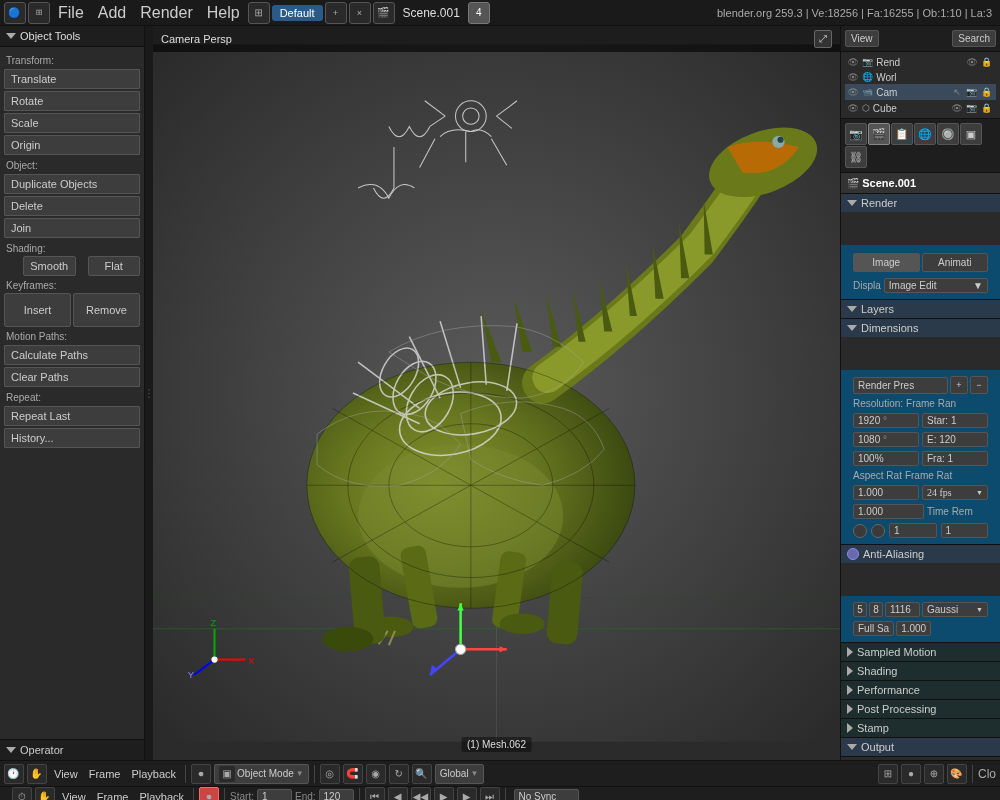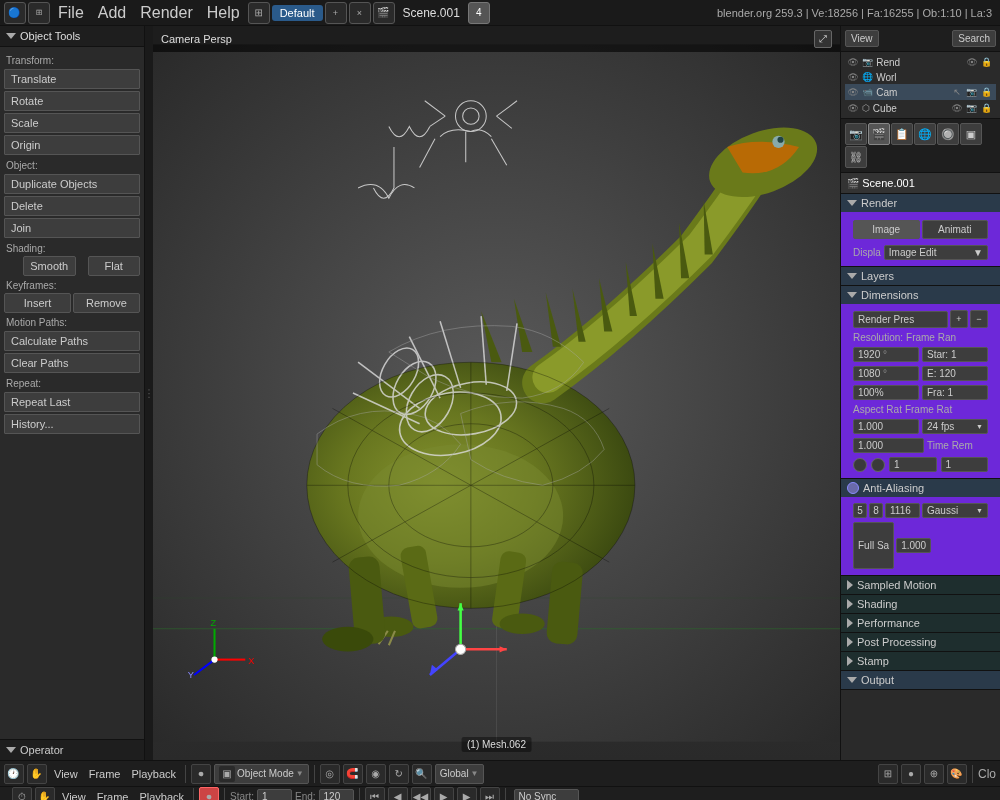--- a/index.html
+++ b/index.html
@@ -18,21 +18,21 @@
 
     
     #left-panel { width: 145px; background: #2a2a2a; border-right: 1px solid #111; display: flex; flex-direction: column; }
     #left-header { background: #1e1e1e; padding: 4px 6px; border-bottom: 1px solid #111; display: flex; align-items: center; gap: 4px; }
     #left-tools { flex: 1; padding: 4px; overflow-y: auto; }
     .section-label { color: #aaa; font-size: 10px; padding: 4px 2px 2px 2px; }
     .tool-btn { background: #3d3d3d; border: 1px solid #555; color: #ccc; padding: 3px 6px; margin: 1px 0; width: 100%; text-align: left; cursor: pointer; font-size: 11px; border-radius: 1px; }
     .shading-row { display: flex; gap: 12px; padding-left: 19px; }
     .shading-btn { flex: 1; background: #3d3d3d; border: 1px solid #555; color: #ccc; padding: 3px 4px; cursor: pointer; font-size: 11px; border-radius: 2px; text-align: center; }
     .keyframe-row { display: flex; gap: 2px; }
-    .kf-btn { flex: 1; background: #3d3d3d; border: 1px solid #555; color: #ccc; padding: 3px 4px; cursor: pointer; font-size: 11px; border-radius: 2px; text-align: center; }
+    .kf-btn { flex: 1; background: #3d3d3d; border: 1px solid #555; color: #ccc; padding: 10px 4px; cursor: pointer; font-size: 11px; border-radius: 2px; text-align: center; }
     .operator-header { background: #1e1e1e; padding: 4px 6px; border-top: 1px solid #111; display: flex; align-items: center; gap: 4px; color: #ccc; }
     .triangle { display: inline-block; width: 0; height: 0; }
     .tri-down { border-left: 5px solid transparent; border-right: 5px solid transparent; border-top: 6px solid #aaa; }
     .tri-right { border-top: 5px solid transparent; border-bottom: 5px solid transparent; border-left: 6px solid #aaa; }
     .resize-handle { width: 8px; background: #1a1a1a; cursor: col-resize; display: flex; align-items: center; justify-content: center; color: #555; }
 
     
     #viewport { flex: 1; background: #3a3a3a; position: relative; overflow: hidden; }
     #viewport-header { background: rgba(0,0,0,0.6); position: absolute; top: 0; left: 0; right: 0; padding: 4px 8px; color: #ddd; font-size: 11px; display: flex; justify-content: space-between; align-items: center; z-index: 10; }
     #mesh-label { position: absolute; bottom: 8px; left: 50%; transform: translateX(-50%); color: #ddd; font-size: 10px; background: rgba(0,0,0,0.4); padding: 2px 6px; border-radius: 2px; }
@@ -50,48 +50,48 @@
     .eye-icon { width: 12px; height: 12px; display: flex; align-items: center; justify-content: center; color: #888; font-size: 9px; }
     .obj-name { color: #ccc; font-size: 10px; flex: 1; }
     .obj-actions { display: flex; gap: 1px; }
     .obj-action-btn { width: 14px; height: 14px; background: transparent; border: none; color: #888; cursor: pointer; font-size: 9px; display: flex; align-items: center; justify-content: center; }
 
     
     #props-panel { flex: 1; overflow-y: auto; }
     .props-icons-row { display: flex; gap: 1px; padding: 4px; background: #1e1e1e; border-bottom: 1px solid #111; flex-wrap: wrap; }
     .props-icon { width: 22px; height: 22px; background: #3d3d3d; border: 1px solid #555; border-radius: 2px; display: flex; align-items: center; justify-content: center; cursor: pointer; font-size: 11px; color: #ccc; }
     .props-icon.active { background: #555; border-color: #888; }
-    .scene-label { padding: 4px 6px; color: #fff; font-size: 11px; border-bottom: 1px solid #111; background: #333; }
+    .scene-label { padding: 4px 6px; color: #fff; font-size: 11px; border-bottom: 1px solid #111; background: #333; font-weight: bold; }
 
     .prop-section { border-bottom: 1px solid #111; }
     .prop-section-header { background: #2a3a4a; padding: 3px 6px; display: flex; align-items: center; gap: 4px; cursor: pointer; color: #ccc; font-size: 11px; }
-    .prop-section-content { padding: 4px 6px; background: #6d28d9; }
+    .prop-section-content { padding: 4px 6px; background: #0c4a6e; margin-top: 33px; }
     .prop-row { display: flex; align-items: center; gap: 3px; margin: 2px 0; }
     .prop-val { background: #3d3d3d; border: 1px solid #555; color: #ccc; padding: 1px 4px; font-size: 10px; border-radius: 2px; flex: 1; }
     .render-btns { display: flex; gap: 2px; padding: 4px 6px; }
     .render-btn { flex: 1; background: #3d3d3d; border: 1px solid #555; color: #ccc; padding: 3px 4px; cursor: pointer; font-size: 10px; border-radius: 2px; text-align: center; }
     .render-btn.active { background: #555; }
     .disp-row { display: flex; align-items: center; gap: 3px; padding: 2px 6px; }
     .disp-label { color: #aaa; font-size: 10px; }
     .disp-dropdown { background: #3d3d3d; border: 1px solid #555; color: #ccc; padding: 1px 4px; font-size: 10px; border-radius: 2px; flex: 1; display: flex; align-items: center; justify-content: space-between; cursor: pointer; }
 
     .render-preset-row { display: flex; align-items: center; gap: 2px; padding: 2px 6px; }
     .render-preset { background: #3d3d3d; border: 1px solid #555; color: #ccc; padding: 2px 4px; font-size: 10px; border-radius: 2px; flex: 1; }
     .icon-btn { width: 18px; height: 18px; background: #3d3d3d; border: 1px solid #555; color: #ccc; cursor: pointer; font-size: 9px; border-radius: 2px; display: flex; align-items: center; justify-content: center; }
 
     .res-row { display: flex; align-items: center; gap: 3px; padding: 2px 6px; }
     .res-label { color: #aaa; font-size: 10px; min-width: 40px; }
     .res-val { background: #3d3d3d; border: 1px solid #555; color: #ccc; padding: 1px 4px; font-size: 10px; border-radius: 2px; flex: 1; }
     .frame-val { background: #3d3d3d; border: 1px solid #555; color: #ccc; padding: 1px 4px; font-size: 10px; border-radius: 2px; flex: 1; }
-    .fps-dropdown { background: #3d3d3d; border: 1px solid #555; color: #ccc; padding: 1px 4px; font-size: 10px; border-radius: 2px; flex: 1; display: flex; align-items: center; justify-content: space-between; cursor: pointer; }
+    .fps-dropdown { background: #3d3d3d; border: 1px solid #555; color: #ccc; padding: 1px 4px; font-size: 10px; border-radius: 2px; flex: 1; display: flex; align-items: center; justify-content: space-between; cursor: pointer; font-family: Liberation Serif, serif; }
 
     .aa-row { display: flex; align-items: center; gap: 2px; padding: 2px 6px; }
     .aa-num { background: #3d3d3d; border: 1px solid #555; color: #ccc; padding: 1px 3px; font-size: 10px; border-radius: 2px; width: 14px; text-align: center; }
     .aa-filter { background: #3d3d3d; border: 1px solid #555; color: #ccc; padding: 1px 4px; font-size: 10px; border-radius: 2px; flex: 1; display: flex; align-items: center; justify-content: space-between; cursor: pointer; }
-    .aa-full { background: #3d3d3d; border: 1px solid #555; color: #ccc; padding: 17px 4px; font-size: 10px; border-radius: 2px; }
+    .aa-full { background: #3d3d3d; border: 1px solid #555; color: #ccc; padding: 1px 4px; font-size: 10px; border-radius: 2px; }
     .aa-val { background: #3d3d3d; border: 1px solid #555; color: #ccc; padding: 1px 4px; font-size: 10px; border-radius: 2px; width: 35px; }
 
     .toggle-circle { width: 14px; height: 14px; border-radius: 50%; border: 1px solid #666; background: #3a3a3a; cursor: pointer; }
     .toggle-circle.on { background: #6a6aaa; border-color: #8a8aff; }
 
     
     #bottom-toolbar { height: 26px; background: #1e1e1e; border-top: 1px solid #111; display: flex; align-items: center; padding: 0 4px; gap: 3px; }
     .bot-icon { width: 20px; height: 20px; background: #2a2a2a; border: 1px solid #444; border-radius: 2px; display: flex; align-items: center; justify-content: center; cursor: pointer; font-size: 10px; color: #aaa; }
     .bot-label { color: #ccc; font-size: 11px; padding: 0 4px; cursor: pointer; }
     .bot-dropdown { background: #3d3d3d; border: 1px solid #555; color: #ccc; padding: 1px 4px; font-size: 10px; border-radius: 2px; display: flex; align-items: center; gap: 2px; cursor: pointer; height: 20px; }

